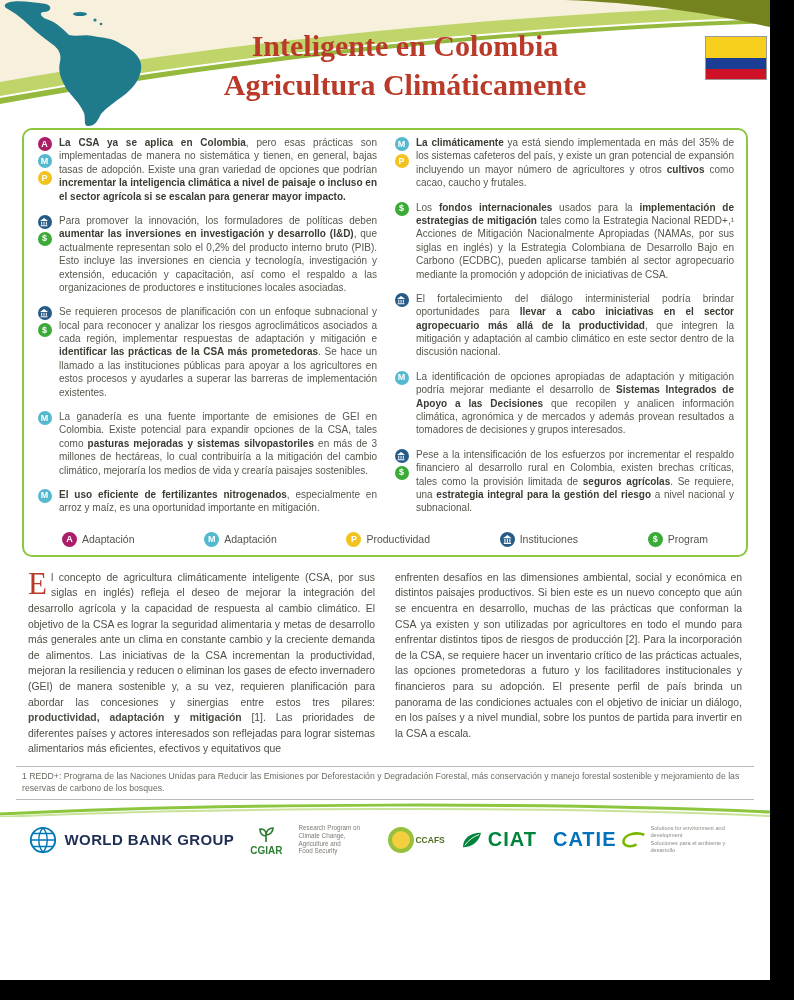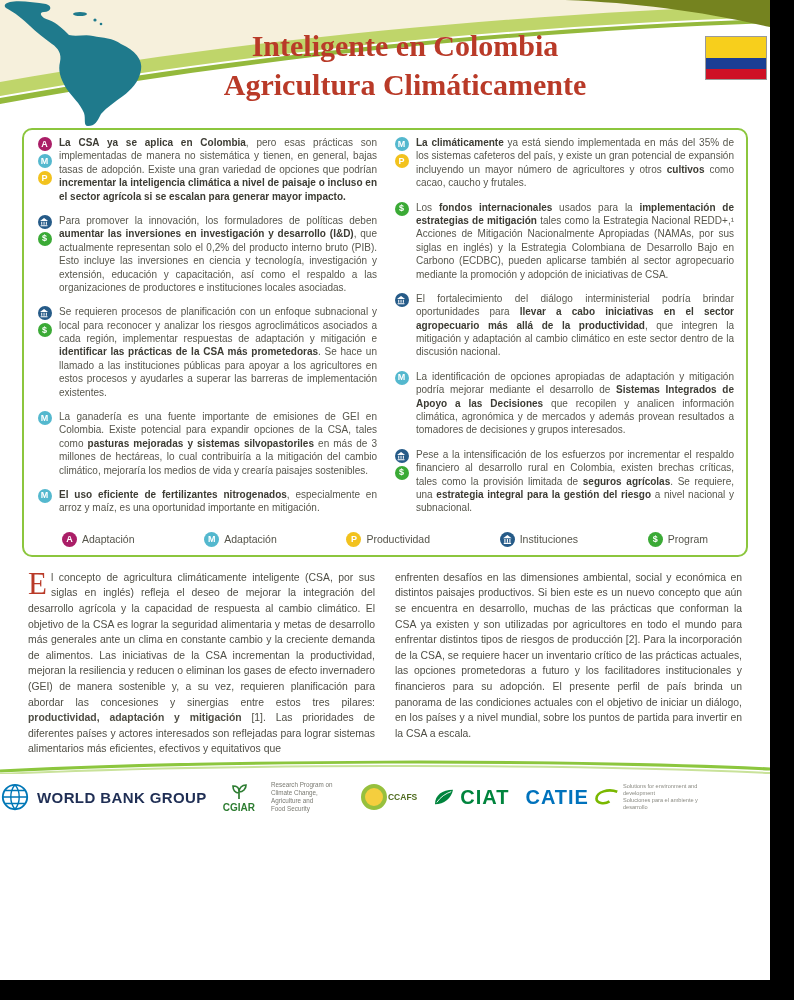--- a/index.html
+++ b/index.html
@@ -31,21 +31,21 @@
 
   
   .bodytext{display:flex;gap:20px;margin:13px 28px 0;}
   .bcol{flex:1;min-width:0;font-size:10.4px;line-height:1.5;color:#4f4e45;text-align:justify;}
   .dropcap{float:left;font-size:31px;line-height:26px;padding:1px 4px 0 0;font-family:"Liberation Serif",serif;}
 
   
   .footnote{margin:9px 16px 0;border-top:1px solid #b9b9b9;border-bottom:1px solid #b9b9b9;
             padding:4px 6px;font-size:8.7px;line-height:1.35;color:#6b6b63;}
   .wave{display:block;margin-top:1px;}
-  .logos{display:flex;align-items:center;gap:16px;height:46px;margin-top:0;}
+  .logos{display:flex;align-items:center;justify-content:center;gap:16px;height:46px;margin-top:0;}
   .wb{display:flex;align-items:center;gap:7px;}
   .wb-text{font-weight:bold;font-size:15px;letter-spacing:.4px;color:#1f2e54;}
   .cgiar{display:flex;flex-direction:column;align-items:center;}
   .cgiar-label{font-size:10px;font-weight:bold;color:#2e7d32;margin-top:1px;}
   .ccafs-text{width:74px;font-size:6.3px;line-height:1.25;color:#7a7a72;}
   .ccafs{display:flex;flex-direction:row;align-items:center;gap:1px;}
   .ccafs-ring{width:18px;height:18px;border-radius:50%;border:4px solid #97C03D;background:#F5CE3E;box-sizing:content-box;}
   .ccafs-label{font-size:8.5px;font-weight:bold;color:#4f6b1e;}
   .ciat{display:flex;align-items:center;gap:5px;}
   .ciat-text{font-size:20px;font-weight:bold;color:#00843D;letter-spacing:1px;}
@@ -200,20 +200,21 @@
         </div>
     </div>
 
     <div class="bodytext">
       <div class="bcol">
         <span class="dropcap" style="color: rgb(185, 58, 40);">E</span><span>l concepto de agricultura climáticamente inteligente (CSA, por sus siglas en inglés) refleja el deseo de mejorar la integración del desarrollo agrícola y la capacidad de respuesta al cambio climático. El objetivo de la CSA es lograr la seguridad alimentaria y metas de desarrollo más generales ante un clima en constante cambio y la creciente demanda de alimentos. Las iniciativas de la CSA incrementan la productividad, mejoran la resiliencia y reducen o eliminan los gases de efecto invernadero (GEI) de manera sostenible y, a su vez, requieren planificación para abordar las concesiones y sinergias entre estos tres pilares: <b>productividad, adaptación y mitigación</b> [1]. Las prioridades de diferentes países y actores interesados son reflejadas para lograr sistemas alimentarios más eficientes, efectivos y equitativos que</span>
       </div>
       <div class="bcol">enfrenten desafíos en las dimensiones ambiental, social y económica en distintos paisajes productivos. Si bien este es un nuevo concepto que aún se encuentra en desarrollo, muchas de las prácticas que conforman la CSA ya existen y son utilizadas por agricultores en todo el mundo para enfrentar distintos tipos de riesgos de producción [2]. Para la incorporación de la CSA, se requiere hacer un inventario crítico de las prácticas actuales, las opciones prometedoras a futuro y los facilitadores institucionales y financieros para su adopción. El presente perfil de país brinda un panorama de las condiciones actuales con el objetivo de iniciar un diálogo, en los países y a nivel mundial, sobre los puntos de partida para invertir en la CSA a escala.</div>
     </div>
 
+    <div class="footnote">1  REDD+: Programa de las Naciones Unidas para Reducir las Emisiones por Deforestación y Degradación Forestal, más conservación y manejo forestal sostenible y mejoramiento de las reservas de carbono de los bosques.</div>
 
     <svg class="wave" width="770" height="16" viewBox="0 0 770 16">
       <path d="M0,13 C210,2 560,1 770,11" fill="none" stroke="#8CC63E" stroke-width="3"></path>
       <path d="M0,16 C210,6 560,5 770,15" fill="none" stroke="#C9E29A" stroke-width="2"></path>
     </svg>
 
     <div class="logos">
       <div class="wb">
         <svg width="30" height="30" viewBox="0 0 32 32">
           <circle cx="16" cy="16" r="13" fill="none" stroke="#0077B6" stroke-width="2"></circle>

